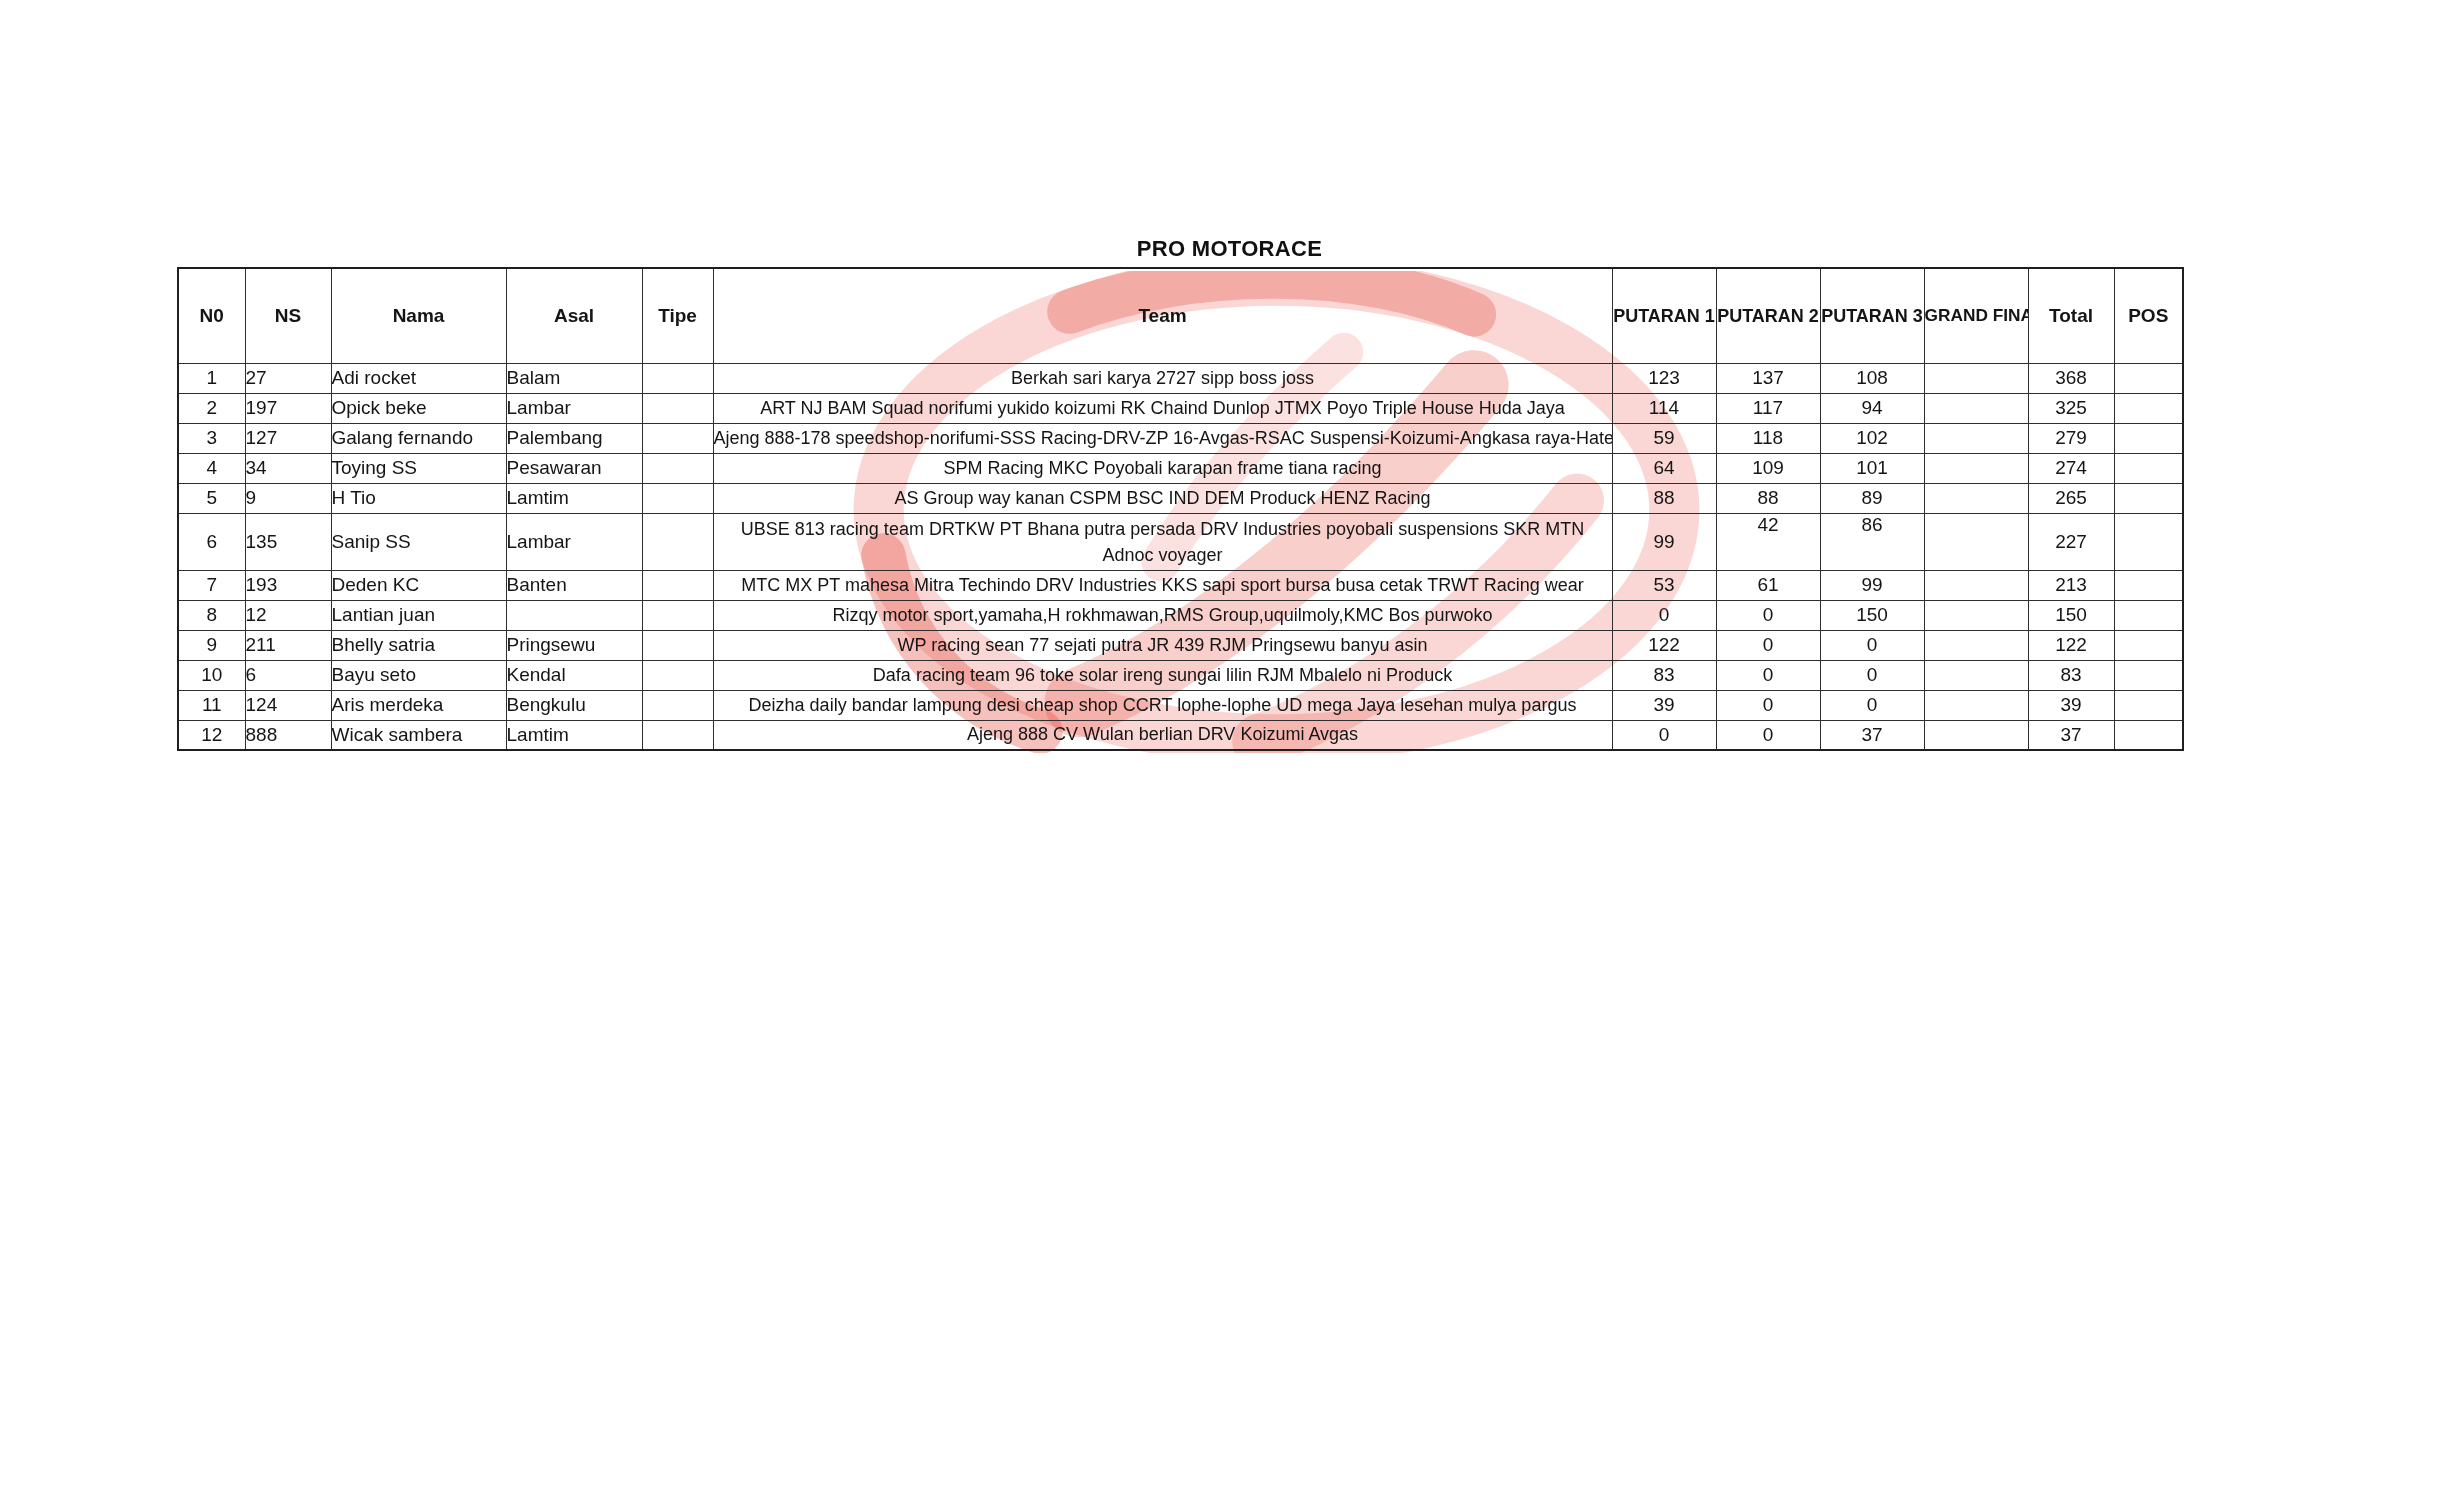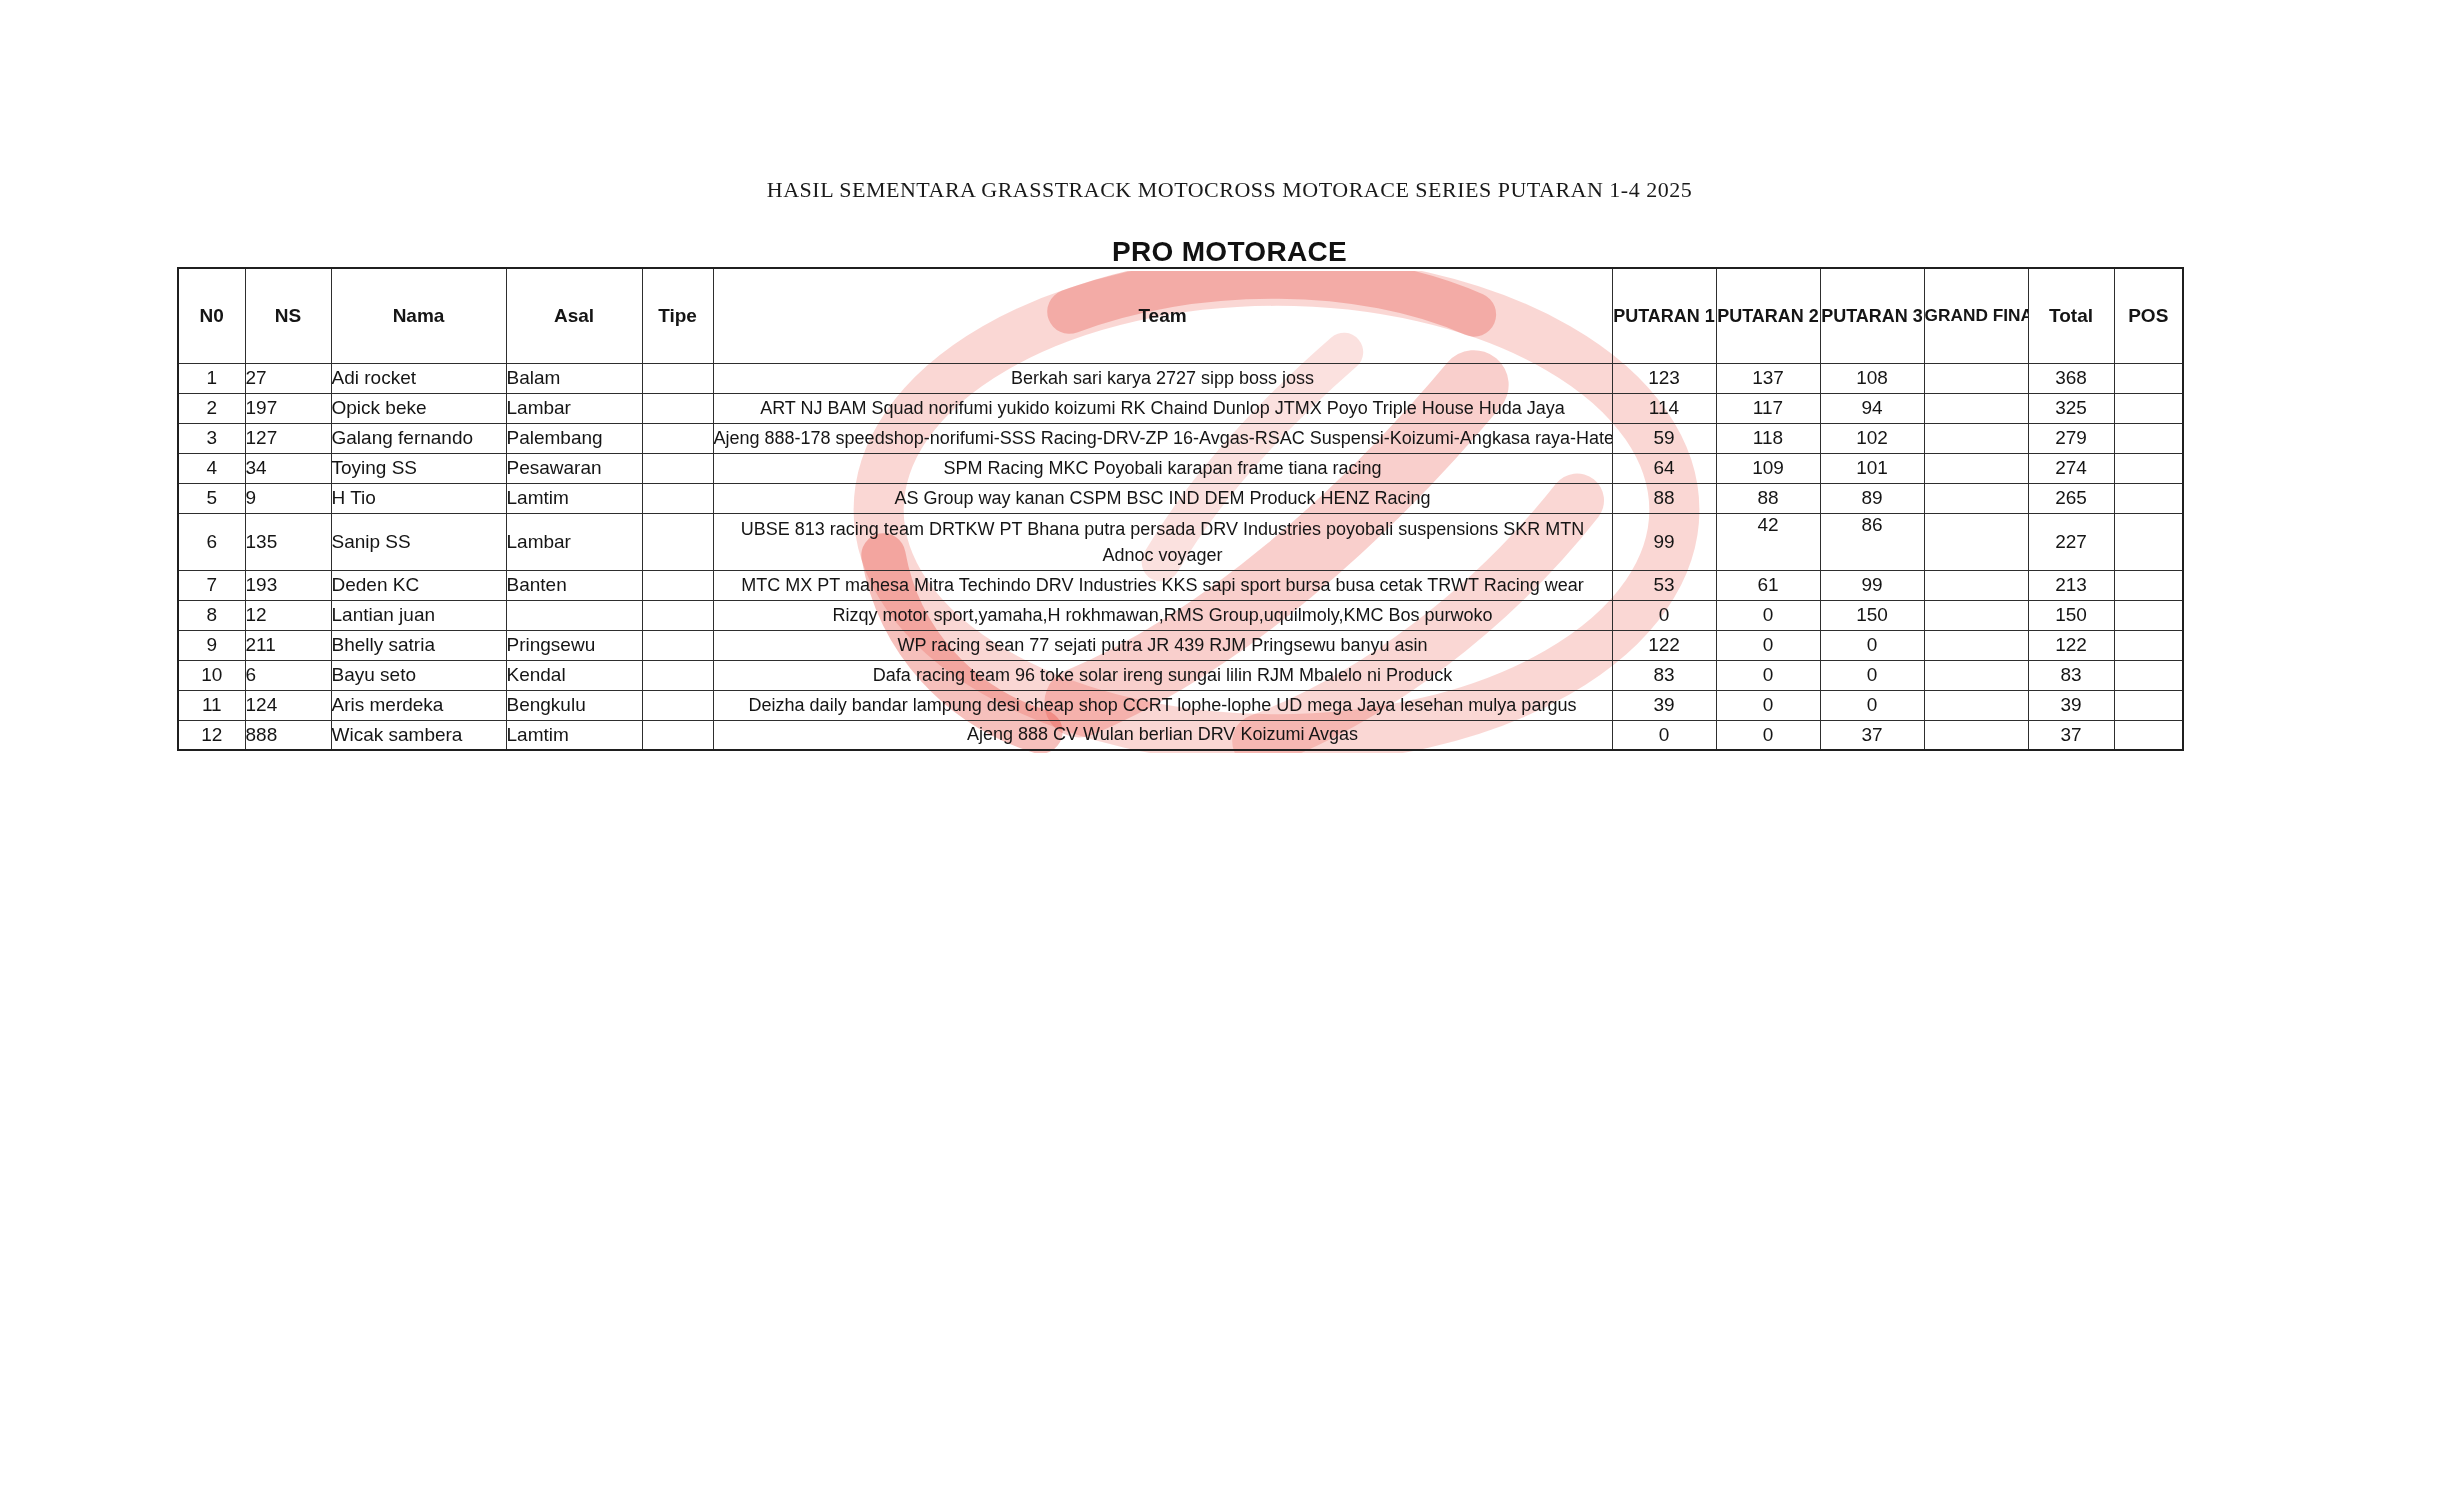--- a/index.html
+++ b/index.html
@@ -14,21 +14,21 @@
   .doc-title{
     position:absolute;top:177px;left:0;width:2459px;
     text-align:center;
     font-family:"Liberation Serif", serif;
     font-size:22px;font-weight:400;letter-spacing:0.5px;
     color:#1a1a1a;white-space:nowrap;
   }
   .doc-subtitle{
     position:absolute;top:236px;left:0;width:2459px;
     text-align:center;
-    font-size:28px;font-weight:700;letter-spacing:0.3px;
+    font-size:22px;font-weight:700;letter-spacing:0.3px;
     color:#111;
   }
   .watermark{
     position:absolute;left:843px;top:271px;width:867px;height:482px;
     color:#e6473a; 
     pointer-events:none;
   }
   .tbl-wrap{position:absolute;left:177px;top:267px;}
   table.results{
     border-collapse:collapse;table-layout:fixed;
@@ -68,21 +68,20 @@
 
   <svg class="watermark" viewBox="0 0 900 500" fill="none" xmlns="http://www.w3.org/2000/svg" style="color: rgb(230, 71, 58);">
     <ellipse cx="450" cy="248" rx="413" ry="238" stroke="currentColor" stroke-width="52" opacity="0.22"></ellipse>
     <path d="M 235,42 C 370,-8 540,-6 655,45" stroke="currentColor" stroke-width="46" stroke-linecap="round" opacity="0.30"></path>
     <path d="M 42,295 C 58,385 122,452 205,478" stroke="currentColor" stroke-width="46" stroke-linecap="round" opacity="0.34"></path>
     <path d="M 655,118 C 540,255 395,385 245,448" stroke="currentColor" stroke-width="72" stroke-linecap="round" opacity="0.26"></path>
     <path d="M 762,238 C 672,352 552,442 432,488" stroke="currentColor" stroke-width="56" stroke-linecap="round" opacity="0.22"></path>
     <path d="M 520,84 C 442,152 376,224 330,302" stroke="currentColor" stroke-width="40" stroke-linecap="round" opacity="0.16"></path>
   </svg>
 
-  <div class="doc-title">HASIL SEMENTARA GRASSTRACK MOTOCROSS MOTORACE SERIES PUTARAN 1-4 2025</div>
   <div class="doc-subtitle">PRO MOTORACE</div>
 
   <div class="tbl-wrap">
     <table class="results">
       <colgroup>
           <col style="width: 67px;">
           <col style="width: 86px;">
           <col style="width: 175px;">
           <col style="width: 136px;">
           <col style="width: 71px;">

